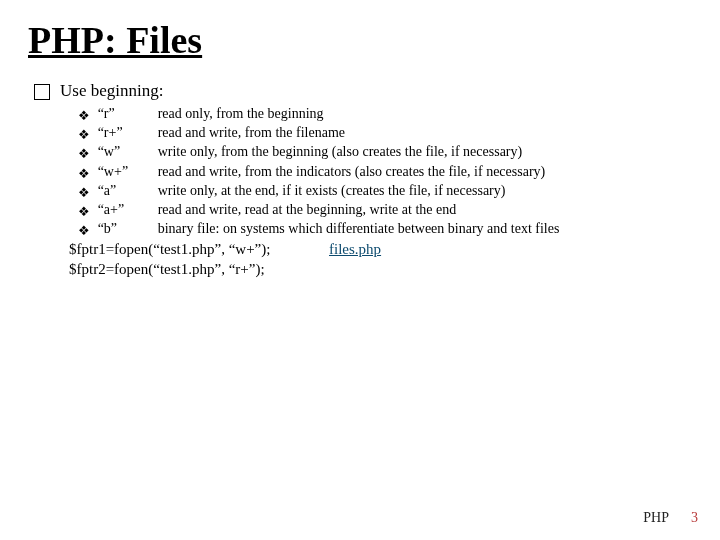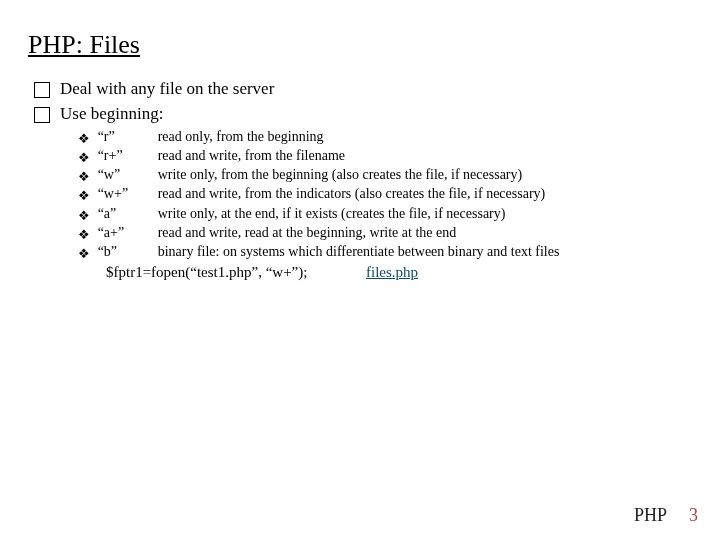--- a/index.html
+++ b/index.html
@@ -6,54 +6,50 @@
   body{
     width:720px;height:540px;
     background:#fff;
     font-family:"Comic Sans MS","Comic Sans",cursive;
     color:#000;
     position:relative;
     box-sizing:border-box;
   }
   .slide{padding:18px 28px 0 28px}
   .title{
-    font-size:26px;
+    font-size:38px;
     text-decoration:underline;
-    margin:12px 0 18px 0;
-    font-weight:400;
+    margin:0 0 18px 0;
+    font-weight:700;
   }
   .code-line{margin:6px 0 2px 0;font-size:17px}
   .lvl1{display:flex;align-items:flex-start;margin:2px 0}
   .lvl1 .b{width:14px;height:14px;border:1.5px solid #000;margin:4px 10px 0 6px;flex:0 0 auto}
   .lvl1 .t{font-size:17px;line-height:1.35;flex:1}
   .sub{margin-left:50px}
   .lvl2{display:flex;align-items:flex-start;margin:1px 0}
   .lvl2 .d{font-size:13px;line-height:1;margin:4px 8px 0 0;color:#000;flex:0 0 auto}
   .lvl2 .t2{font-size:14px;line-height:1.3;flex:1}
   .mode{display:inline-block;min-width:60px}
-  .examples{margin-left:78px;margin-top:2px}
+  .examples{margin-left:41px;margin-top:2px}
   .ex-row{display:flex;align-items:baseline}
   .ex-row .ex{font-size:15px;line-height:1.3;width:260px}
   .link{color:#0c4a6e;text-decoration:underline;font-size:15px}
   .footer{
     position:absolute;bottom:14px;right:22px;
-    font-size:18px;color:#222;display:flex;gap:22px;align-items:flex-end;
+    font-size:14px;color:#222;display:flex;gap:22px;align-items:flex-end;
   }
   .footer .num{color:#b83a3a}
 </style>
 </head>
 <body>
 
 <div class="slide">
   <h1 class="title">PHP: Files</h1>
 
-  <div class="lvl1">
-    <span class="b"></span>
-    <span class="t">Deal with any file on the server</span>
-  </div>
 
 
   <div class="lvl1">
     <span class="b"></span>
     <span class="t">Use beginning:</span>
   </div>
 
   <div class="sub" id="modes">
       <div class="lvl2">
         <span class="d">❖</span>
@@ -83,19 +79,22 @@
         <span class="d">❖</span>
         <span class="t2"><span class="mode">“b”</span><span>binary file: on systems which differentiate between binary and text files</span></span>
       </div>
     </div>
 
   <div class="examples">
     <div class="ex-row">
       <span class="ex">$fptr1=fopen(“test1.php”, “w+”);</span>
       <a class="link" href="#">files.php</a>
     </div>
+    <div class="ex-row">
+      <span class="ex">$fptr2=fopen(“test1.php”, “r+”);</span>
+    </div>
   </div>
 </div>
 
 <div class="footer">
   <span>PHP</span>
   <span class="num">3</span>
 </div>
 
 </body></html>

